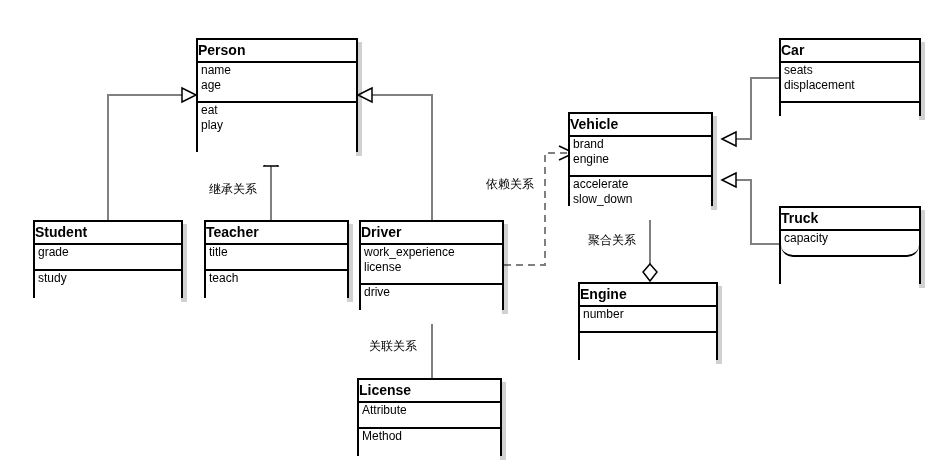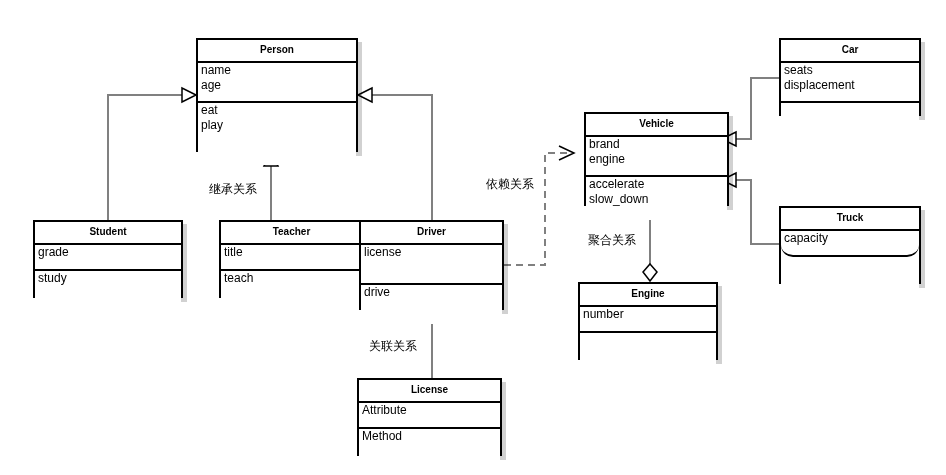--- a/index.html
+++ b/index.html
@@ -25,23 +25,22 @@
   }
   .uml-class {
     position: absolute;
     box-sizing: border-box;
     background: #ffffff;
     border: 2px solid #000000;
     box-shadow: 4px 4px 0 0 rgba(0,0,0,0.18);
     z-index: 5;
   }
   .uml-title {
-    text-align: center;
     font-weight: bold;
-    font-size: 10px;
+    font-size: 14px;
     color: #000000;
     line-height: 16px;
     padding: 2px 0 3px 0;
     border-bottom: 2px solid #000000;
     background: #ffffff;
     white-space: nowrap;
   }
   .uml-compartment {
     border-bottom: 2px solid #000000;
     background: #ffffff;
@@ -130,51 +129,52 @@
   <div class="uml-class" style="left:33px; top:220px; width:150px; height:78px;">
     <div class="uml-title">Student</div>
     <div class="uml-compartment" style="height:20px;">
       <div class="uml-member">grade</div>
     </div>
     <div class="uml-compartment last" style="height:37px;">
       <div class="uml-member">study</div>
     </div>
   </div>
 
-  <div class="uml-class" style="left:219px; top:220px; width:145px; height:78px;">
+  <div class="uml-class" style="left:204px; top:220px; width:145px; height:78px;">
     <div class="uml-title">Teacher</div>
     <div class="uml-compartment" style="height:20px;">
       <div class="uml-member">title</div>
     </div>
     <div class="uml-compartment last" style="height:37px;">
       <div class="uml-member">teach</div>
     </div>
   </div>
 
   <div class="uml-class" style="left:359px; top:220px; width:145px; height:90px;">
     <div class="uml-title">Driver</div>
     <div class="uml-compartment" style="height:34px;">
+      <div class="uml-member">work_experience</div>
       <div class="uml-member">license</div>
     </div>
     <div class="uml-compartment last" style="height:35px;">
       <div class="uml-member">drive</div>
     </div>
   </div>
 
   <div class="uml-class" style="left:357px; top:378px; width:145px; height:78px;">
     <div class="uml-title">License</div>
     <div class="uml-compartment" style="height:20px;">
       <div class="uml-member">Attribute</div>
     </div>
     <div class="uml-compartment last" style="height:37px;">
       <div class="uml-member">Method</div>
     </div>
   </div>
 
-  <div class="uml-class" style="left:584px; top:112px; width:145px; height:94px;">
+  <div class="uml-class" style="left:568px; top:112px; width:145px; height:94px;">
     <div class="uml-title">Vehicle</div>
     <div class="uml-compartment" style="height:34px;">
       <div class="uml-member">brand</div>
       <div class="uml-member">engine</div>
     </div>
     <div class="uml-compartment last" style="height:39px;">
       <div class="uml-member">accelerate</div>
       <div class="uml-member">slow_down</div>
     </div>
   </div>

